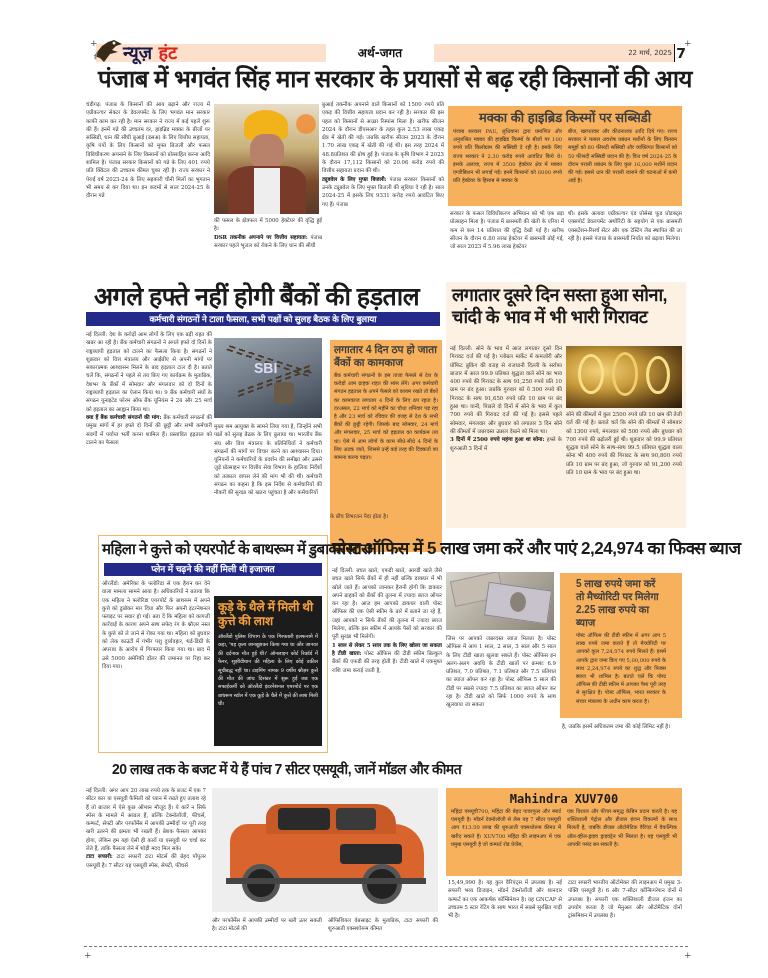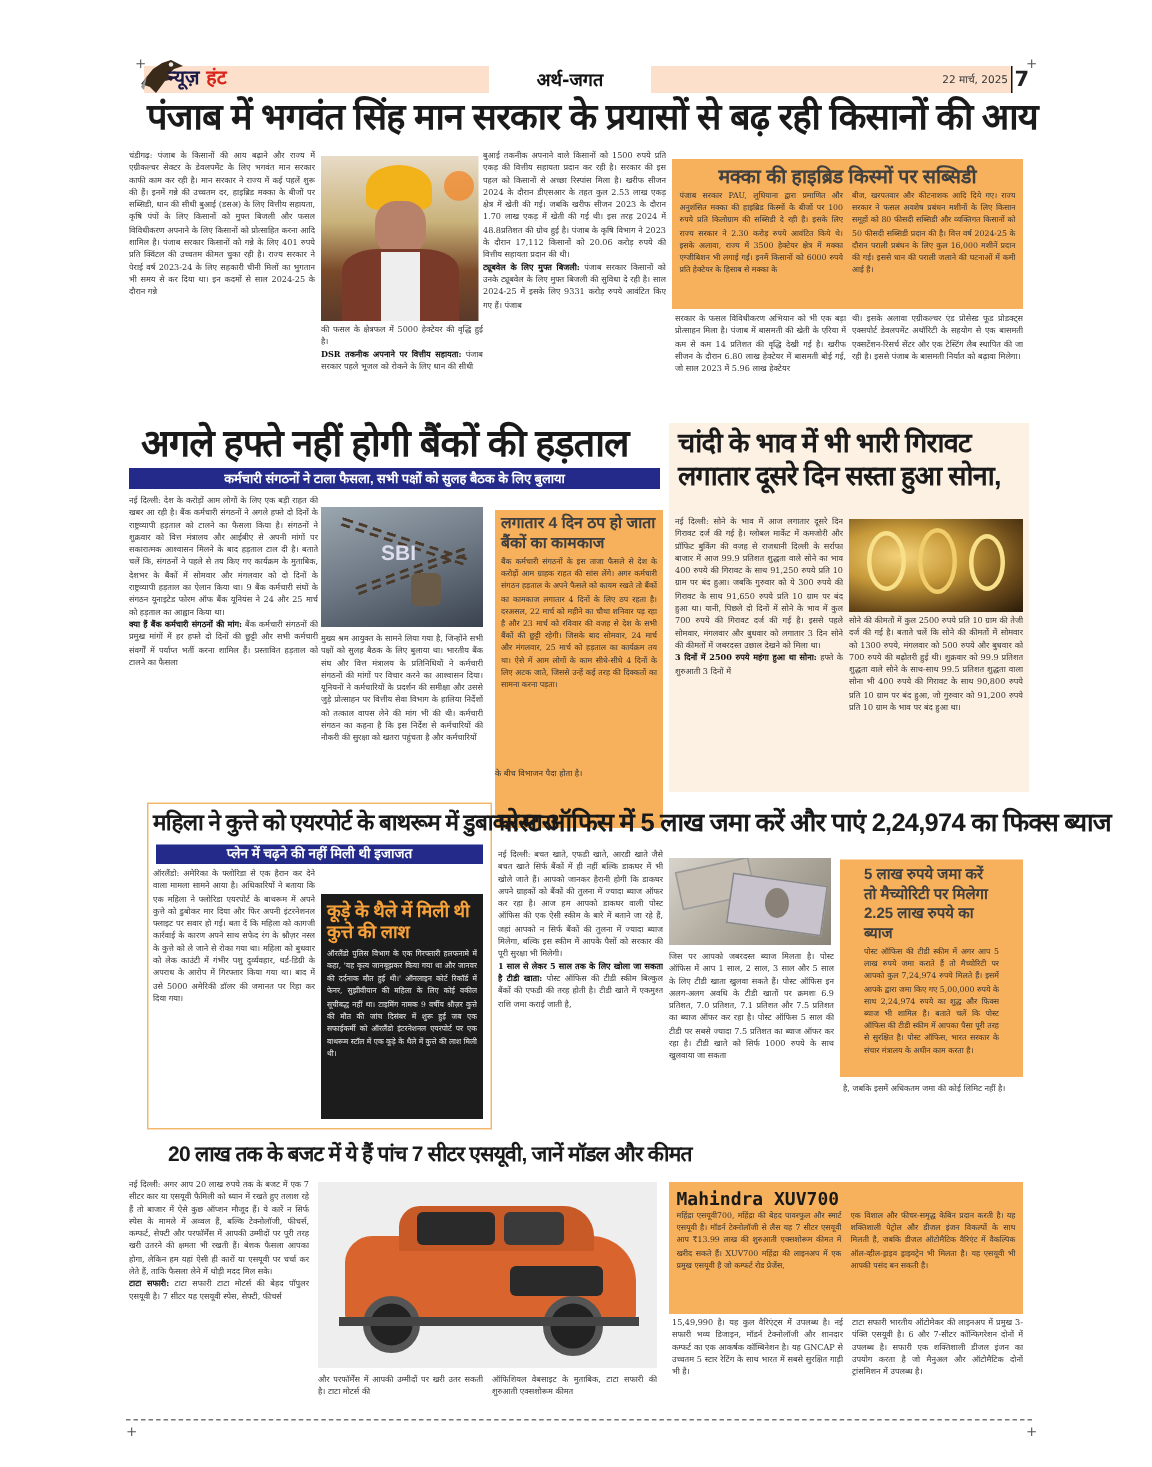--- a/index.html
+++ b/index.html
@@ -1,19 +1,19 @@
 <!DOCTYPE html>
 <html><head>
 <meta charset="utf-8">
 <style>
 *{box-sizing:border-box;margin:0;padding:0}
 body{width:768px;height:978px;background:#fff;font-family:"DejaVu Sans",sans-serif;color:#222;position:relative;overflow:hidden}
 .mh{position:absolute;left:96px;top:44px;width:590px;height:18px;background:#fce0cc}
 .mh .logo{position:absolute;left:-4px;top:-6px;width:36px;height:26px}
-.mh .brand{position:absolute;left:16px;top:0;font-weight:bold;font-size:13px;color:#1a1a4a;line-height:18px}
+.mh .brand{position:absolute;left:27px;top:0;font-weight:bold;font-size:18px;color:#1a1a4a;line-height:18px}
 .mh .brand .r{color:#d9261c}
 .mh .sec{position:absolute;left:230px;top:0;width:108px;height:18px;background:#fff;text-align:center;font-weight:bold;font-size:12px;line-height:18px;color:#111}
 .mh .date{position:absolute;right:14px;top:0;font-size:7px;line-height:18px;color:#333}
 .mh .pg{position:absolute;right:0;top:0;width:12px;height:18px;background:#fff;border-left:1.5px solid #111;font-weight:bold;font-size:14px;text-align:right;line-height:18px}
 .crop{position:absolute;font-size:9px;color:#555}
 .h1{position:absolute;font-weight:bold;color:#1a1a1a;white-space:nowrap;font-family:"Liberation Sans",sans-serif;letter-spacing:-0.5px}
 .txt{position:absolute;font-size:5.4px;line-height:8.3px;color:#333;text-align:justify;overflow:hidden;font-family:"DejaVu Serif",serif}
 .txt b{color:#111}
 .box{position:absolute;background:#f7b05b}
 .box .bt{font-weight:bold;color:#404040;font-family:"Liberation Sans",sans-serif}
@@ -89,22 +89,22 @@
 <div class="txt" style="left:214px;top:422px;width:108px;height:108px">मुख्य श्रम आयुक्त के सामने लिया गया है, जिन्होंने सभी पक्षों को सुलह बैठक के लिए बुलाया था। भारतीय बैंक संघ और वित्त मंत्रालय के प्रतिनिधियों ने कर्मचारी संगठनों की मांगों पर विचार करने का आश्वासन दिया। यूनियनों ने कर्मचारियों के प्रदर्शन की समीक्षा और उससे जुड़े प्रोत्साहन पर वित्तीय सेवा विभाग के हालिया निर्देशों को तत्काल वापस लेने की मांग भी की थी। कर्मचारी संगठन का कहना है कि इस निर्देश से कर्मचारियों की नौकरी की सुरक्षा को खतरा पहुंचता है और कर्मचारियों</div>
 
 <div class="box" style="left:330px;top:340px;width:112px;height:212px;padding:3px 4px">
   <div class="bt" style="font-size:10.5px;line-height:13px">लगातार 4 दिन ठप हो जाता बैंकों का कामकाज</div>
   <div class="btxt" style="margin-top:2px;height:136px;overflow:hidden">बैंक कर्मचारी संगठनों के इस ताजा फैसले से देश के करोड़ों आम ग्राहक राहत की सांस लेंगे। अगर कर्मचारी संगठन हड़ताल के अपने फैसले को कायम रखते तो बैंकों का कामकाज लगातार 4 दिनों के लिए ठप रहता है। दरअसल, 22 मार्च को महीने का चौथा शनिवार पड़ रहा है और 23 मार्च को रविवार की वजह से देश के सभी बैंकों की छुट्टी रहेगी। जिसके बाद सोमवार, 24 मार्च और मंगलवार, 25 मार्च को हड़ताल का कार्यक्रम तय था। ऐसे में आम लोगों के काम सीधे-सीधे 4 दिनों के लिए अटक जाते, जिससे उन्हें कई तरह की दिक्कतों का सामना करना पड़ता।</div>
 </div>
 <div class="txt" style="left:330px;top:512px;width:112px;height:10px">के बीच विभाजन पैदा होता है।</div>
 
 <div style="position:absolute;left:446px;top:282px;width:240px;height:246px;background:#fdf1e4"></div>
 <div class="h1" style="left:452px;top:284px;font-size:18px;line-height:22px;white-space:normal;width:232px">
+  <div>लगातार दूसरे दिन सस्ता हुआ सोना,</div>
   <div>चांदी के भाव में भी भारी गिरावट</div>
-  <div>लगातार दूसरे दिन सस्ता हुआ सोना,</div>
 </div>
 <div class="txt" style="left:450px;top:344px;width:112px;height:184px">
   <span>नई दिल्ली: सोने के भाव में आज लगातार दूसरे दिन गिरावट दर्ज की गई है। ग्लोबल मार्केट में कमजोरी और प्रॉफिट बुकिंग की वजह से राजधानी दिल्ली के सर्राफा बाजार में आज 99.9 प्रतिशत शुद्धता वाले सोने का भाव 400 रुपये की गिरावट के साथ 91,250 रुपये प्रति 10 ग्राम पर बंद हुआ। जबकि गुरुवार को ये 300 रुपये की गिरावट के साथ 91,650 रुपये प्रति 10 ग्राम पर बंद हुआ था। यानी, पिछले दो दिनों में सोने के भाव में कुल 700 रुपये की गिरावट दर्ज की गई है। इससे पहले सोमवार, मंगलवार और बुधवार को लगातार 3 दिन सोने की कीमतों में जबरदस्त उछाल देखने को मिला था।</span><br>
   <b>3 दिनों में 2500 रुपये महंगा हुआ था सोना:</b> <span>हफ्ते के शुरुआती 3 दिनों में</span>
 </div>
 <div class="img" style="left:566px;top:346px;width:116px;height:62px;background:radial-gradient(ellipse at 30% 40%,#f4d27a 0%,#c79a3a 35%,#6a4a1a 70%,#2a1a0a 100%)">
   <div style="position:absolute;left:12px;top:8px;width:26px;height:40px;border:3px solid #f8e08a;border-radius:50%"></div>
   <div style="position:absolute;left:46px;top:6px;width:26px;height:44px;border:3px solid #f0cc6a;border-radius:50%"></div>
   <div style="position:absolute;left:80px;top:10px;width:24px;height:38px;border:3px solid #f8e08a;border-radius:50%"></div>
 </div>
@@ -148,21 +148,21 @@
   <div style="position:absolute;left:124px;top:20px;width:40px;height:22px;background:#3a3a3a;border-radius:4px"></div>
   <div style="position:absolute;left:128px;top:56px;width:62px;height:20px;background:#2a2a2a;border-radius:4px"></div>
   <div style="position:absolute;left:30px;top:76px;width:38px;height:38px;background:#222;border-radius:50%;border:5px solid #555"></div>
   <div style="position:absolute;left:150px;top:76px;width:40px;height:40px;background:#222;border-radius:50%;border:5px solid #555"></div>
   <div style="position:absolute;left:14px;top:90px;width:200px;height:6px;background:#444"></div>
 </div>
 <div class="txt" style="left:212px;top:916px;width:110px;height:26px">और परफॉर्मेंस में आपकी उम्मीदों पर खरी उतर सकती है। टाटा मोटर्स की</div>
 <div class="txt" style="left:328px;top:916px;width:110px;height:26px">ऑफिशियल वेबसाइट के मुताबिक, टाटा सफारी की शुरुआती एक्सशोरूम कीमत</div>
 
 <div class="box" style="left:446px;top:788px;width:236px;height:88px;padding:3px 5px">
-  <div style="text-align:left;font-family:'DejaVu Sans Mono',monospace;font-weight:bold;font-size:12px;line-height:16px;color:#1a1a1a">Mahindra XUV700</div>
+  <div style="text-align:center;font-family:'DejaVu Sans Mono',monospace;font-weight:bold;font-size:12px;line-height:16px;color:#1a1a1a">Mahindra XUV700</div>
   <div style="display:flex;gap:6px">
     <div class="btxt" style="flex:1;height:64px;overflow:hidden">महिंद्रा एसयूवी700, महिंद्रा की बेहद पावरफुल और स्मार्ट एसयूवी है। मॉडर्न टेक्नोलॉजी से लैस यह 7 सीटर एसयूवी आप ₹13.99 लाख की शुरुआती एक्सशोरूम कीमत में खरीद सकते हैं। XUV700 महिंद्रा की लाइनअप में एक प्रमुख एसयूवी है जो कम्फर्ट रोड प्रेजेंस,</div>
     <div class="btxt" style="flex:1;height:64px;overflow:hidden">एक विशाल और फीचर-समृद्ध केबिन प्रदान करती है। यह शक्तिशाली पेट्रोल और डीजल इंजन विकल्पों के साथ मिलती है, जबकि डीजल ऑटोमैटिक वैरिएंट में वैकल्पिक ऑल-व्हील-ड्राइव ड्राइवट्रेन भी मिलता है। यह एसयूवी भी आपकी पसंद बन सकती है।</div>
   </div>
 </div>
 <div class="txt" style="left:448px;top:878px;width:114px;height:64px">15,49,990 है। यह कुल वैरिएंट्स में उपलब्ध है। नई सफारी भव्य डिजाइन, मॉडर्न टेक्नोलॉजी और शानदार कम्फर्ट का एक आकर्षक कॉम्बिनेशन है। यह GNCAP से उच्चतम 5 स्टार रेटिंग के साथ भारत में सबसे सुरक्षित गाड़ी भी है।</div>
 <div class="txt" style="left:568px;top:878px;width:114px;height:64px">टाटा सफारी भारतीय ऑटोमेकर की लाइनअप में प्रमुख 3-पंक्ति एसयूवी है। 6 और 7-सीटर कॉन्फिगरेशन दोनों में उपलब्ध है। सफारी एक शक्तिशाली डीजल इंजन का उपयोग करता है जो मैनुअल और ऑटोमैटिक दोनों ट्रांसमिशन में उपलब्ध है।</div>
 
 <div class="sep" style="top:946px"></div>
 

